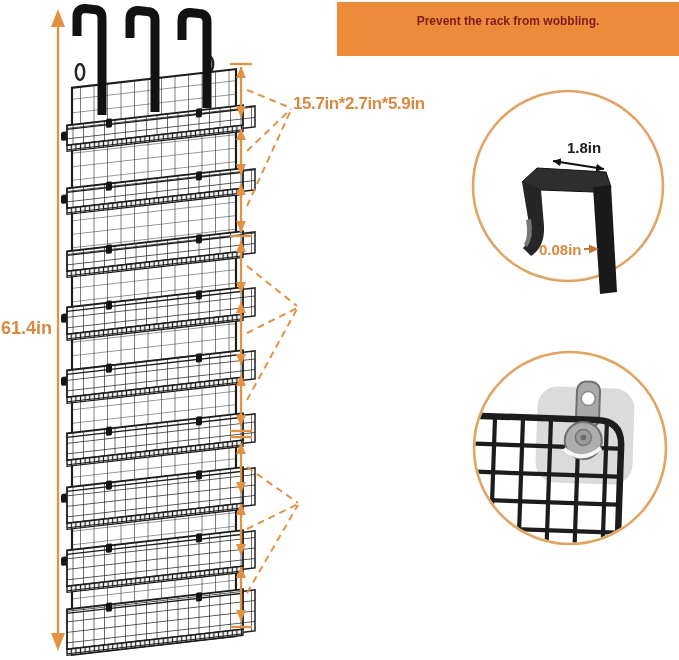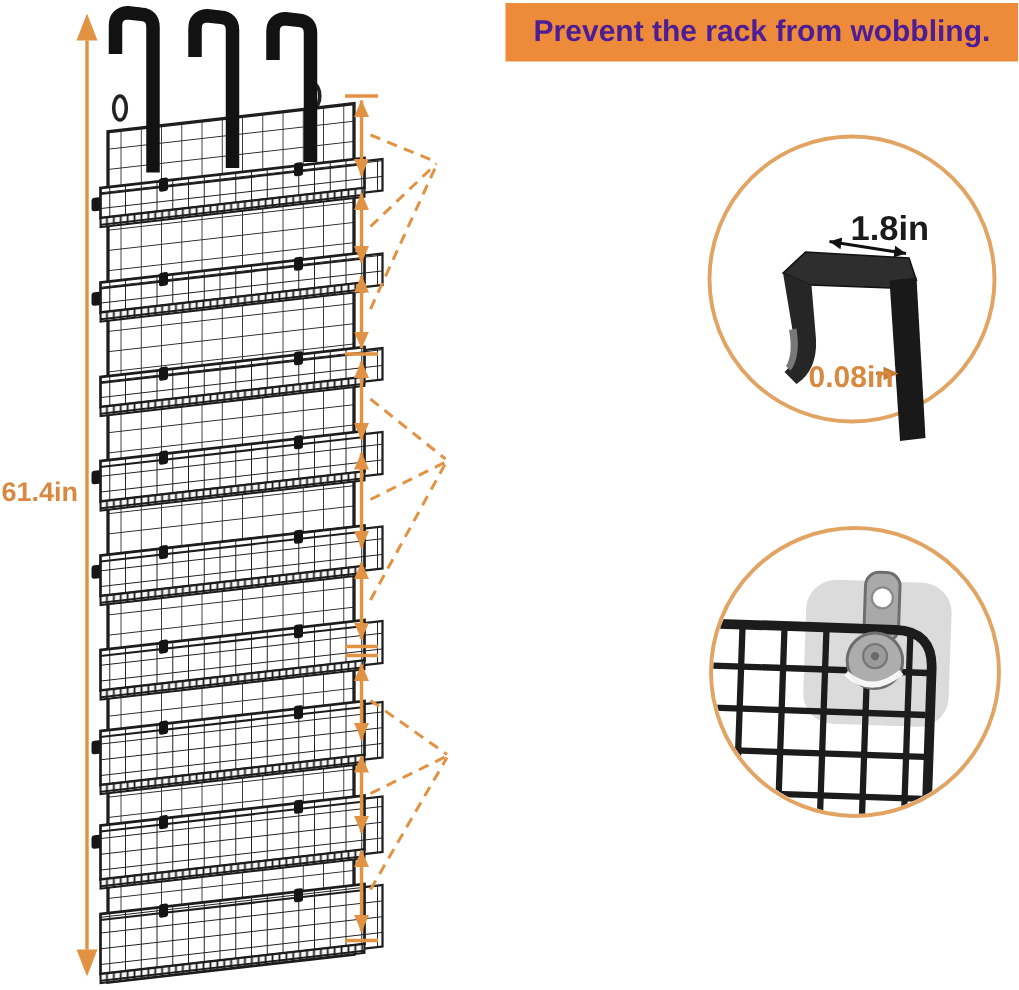--- a/index.html
+++ b/index.html
@@ -1,30 +1,30 @@
 <!DOCTYPE html>
 <html><head>
 <meta charset="utf-8">
 <style>
   html,body{margin:0;padding:0;background:#fff;}
   .stage{position:relative;width:679px;height:660px;background:#ffffff;overflow:hidden;
          font-family:"Liberation Sans",sans-serif;}
   .stage > svg{position:absolute;left:0;top:0;}
 
-  .banner{position:absolute;left:337px;top:2px;width:342px;height:39px;background:#ED8B3B;
-          color:#4c1d95;font-weight:700;font-size:20px;line-height:38px;text-align:center;
+  .banner{position:absolute;left:337px;top:2px;width:342px;height:54px;background:#ED8B3B;
+          color:#7f1d1d;font-weight:700;font-size:12px;line-height:38px;text-align:center;
           white-space:nowrap;}
   .dim{position:absolute;color:#D9893F;font-weight:700;font-size:17px;letter-spacing:-0.4px;
        white-space:nowrap;}
   #dim1{left:293px;top:94px;}
   #dim2{left:299px;top:294px;}
   #dim3{left:300px;top:490px;}
   .h61{position:absolute;left:1px;top:318px;color:#D9893F;font-weight:700;font-size:18px;white-space:nowrap;}
-  .w18{position:absolute;left:567px;top:139px;color:#1b1b1b;font-weight:700;font-size:23px;white-space:nowrap;}
-  .t008{position:absolute;left:539px;top:241px;color:#D9893F;font-weight:700;font-size:20px;white-space:nowrap;}
+  .w18{position:absolute;left:567px;top:139px;color:#1b1b1b;font-weight:700;font-size:15px;white-space:nowrap;}
+  .t008{position:absolute;left:539px;top:241px;color:#D9893F;font-weight:700;font-size:15px;white-space:nowrap;}
 
   
   .panel{fill:url(#gP);stroke:#1e1e1e;stroke-width:2.2;}
   .bprot{fill:url(#gB);stroke:#1f1f1f;stroke-width:1.5;}
   .bfront{fill:url(#gB);stroke:#1c1c1c;stroke-width:1.8;}
   .brim{stroke:#1c1c1c;stroke-width:1.4;}
   .bbot{fill:url(#hat);stroke:#1c1c1c;stroke-width:1.3;}
   .knob{fill:#141414;}
   .clip{fill:#161616;}
   .eye{fill:#ffffff;stroke:#222222;stroke-width:2.4;}
@@ -233,17 +233,18 @@
           <path d="M564,449 Q582,464 601,447" stroke="#ffffff" stroke-width="4" fill="none" opacity="0.9"></path>
         </g>
       </g>
     </g>
   </svg>
 
   <div class="banner">Prevent the rack from wobbling.</div>
 
   <div class="h61">61.4in</div>
 
+  <div class="dim" id="dim1">15.7in*2.7in*5.9in</div>
 
   <div class="w18">1.8in</div>
   <div class="t008">0.08in</div>
 
 </div>
 
 </body></html>

